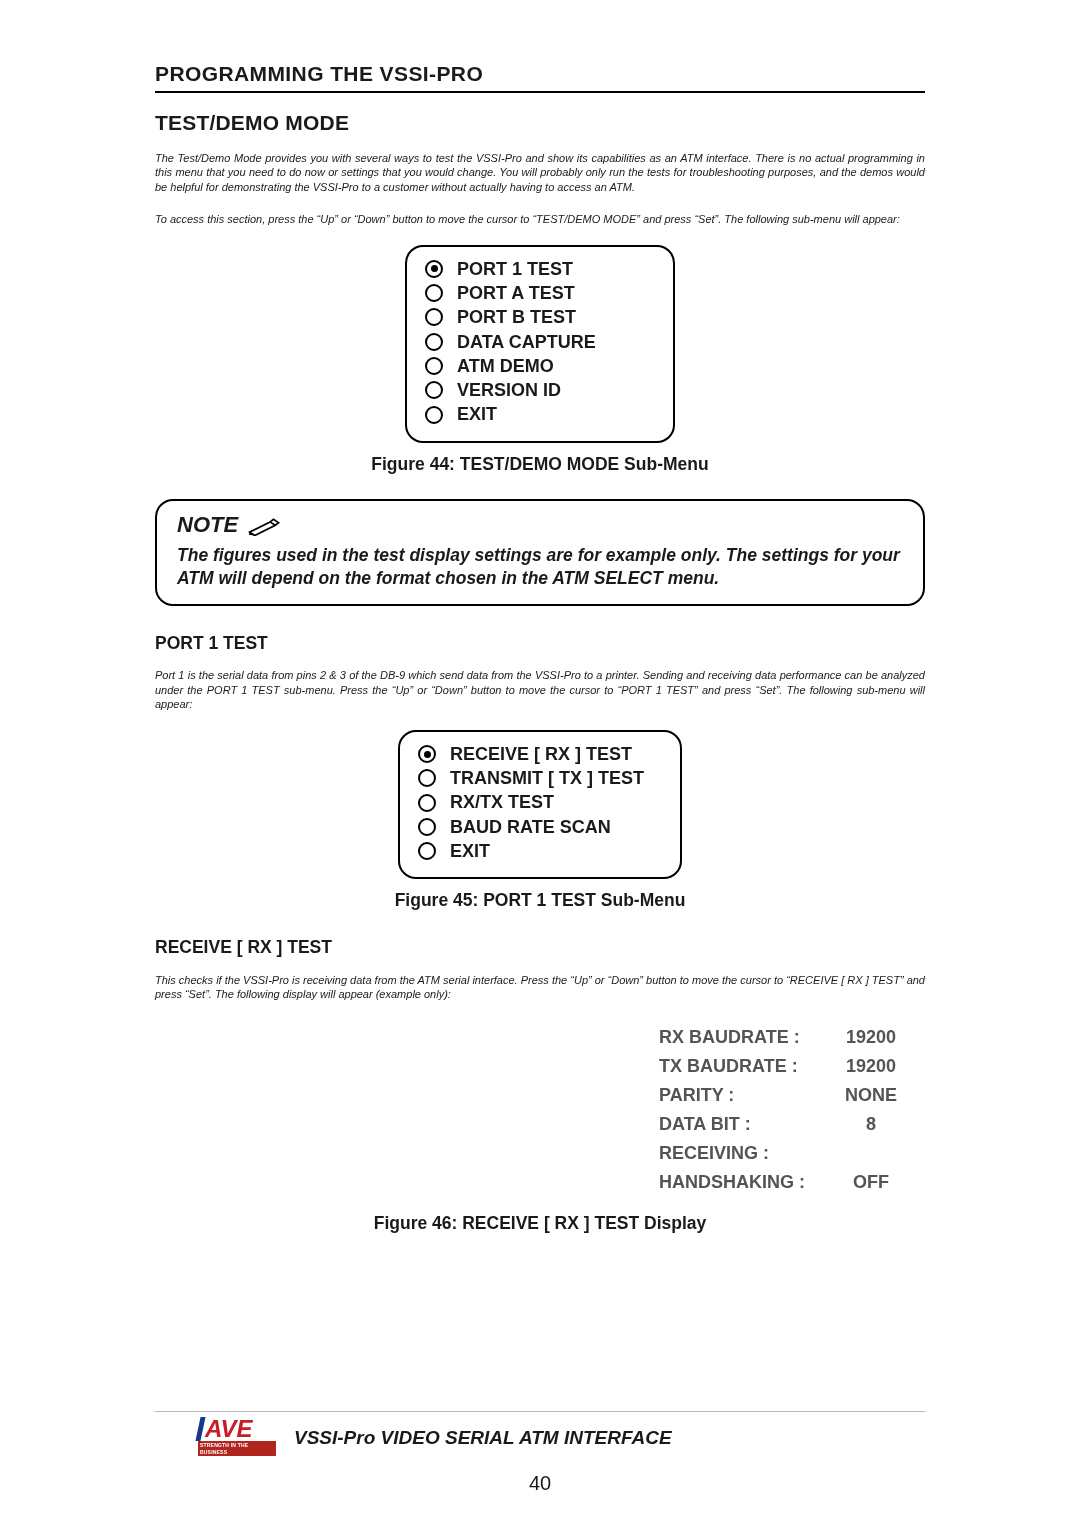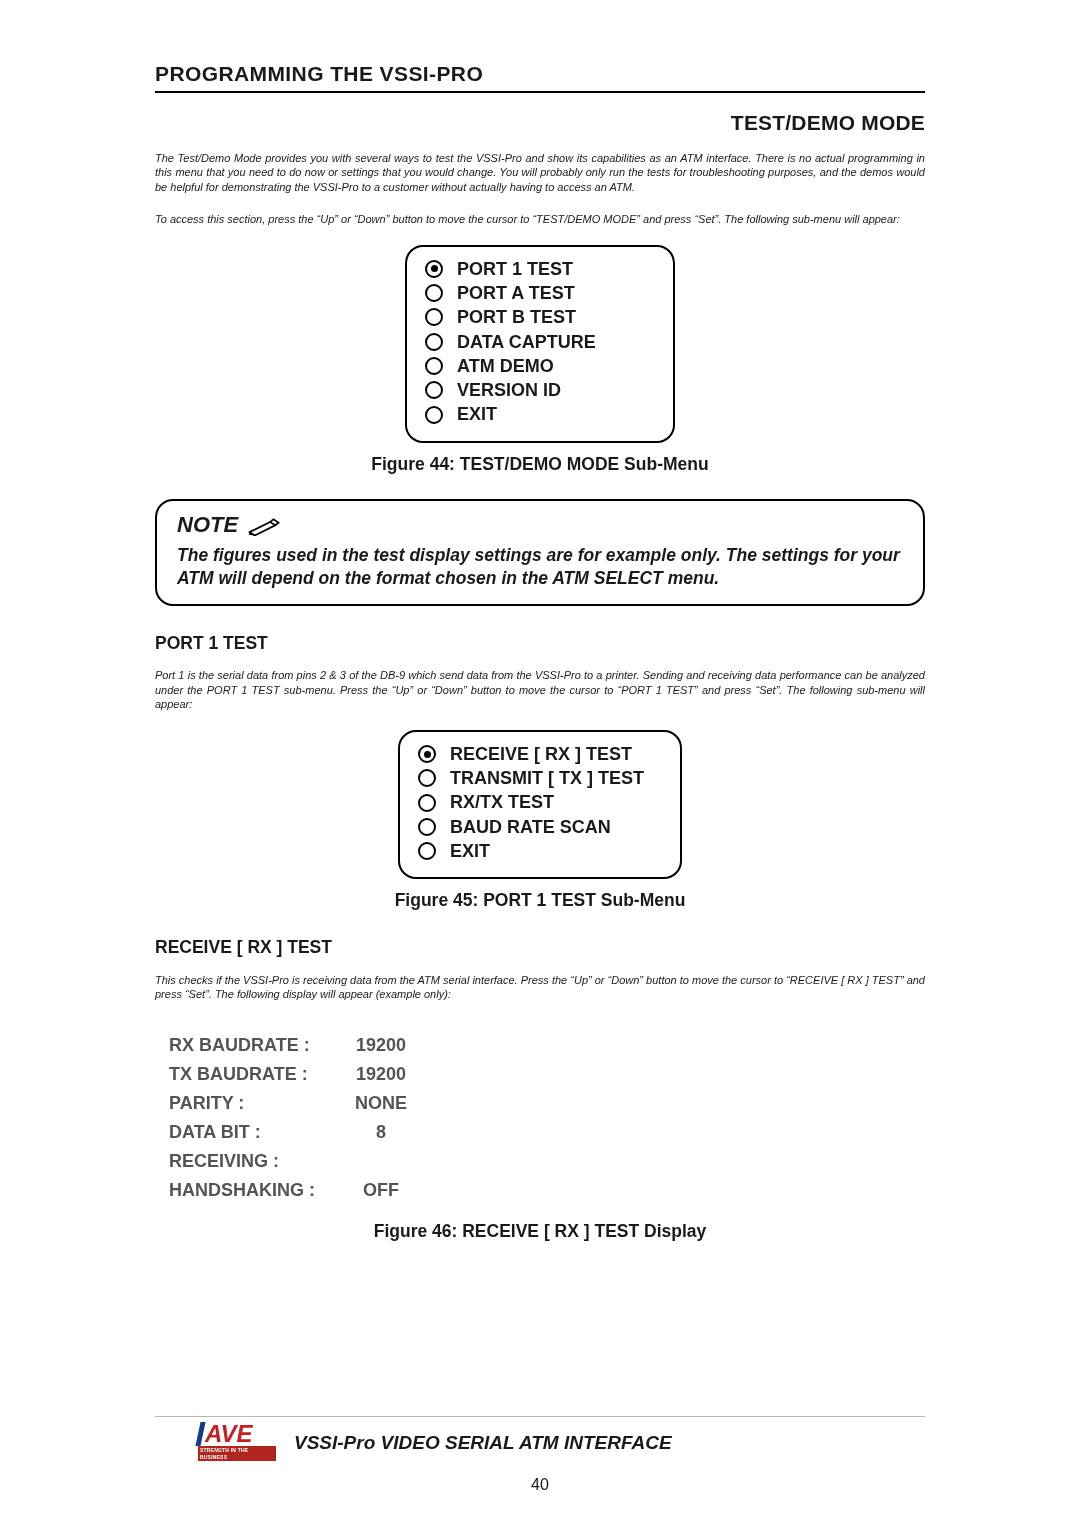--- a/index.html
+++ b/index.html
@@ -1,46 +1,46 @@
 <!DOCTYPE html>
 <html><head>
 <meta charset="utf-8">
 <style>
 html,body{margin:0;padding:0;background:#fff;font-family:Arial,Helvetica,sans-serif;color:#1a1a1a;}
 .page{width:920px;height:1528px;margin:0 auto;position:relative;box-sizing:border-box;padding:60px 75px 0 75px;font-size:17px;line-height:1.3;}
 .hdr-title{font-weight:bold;font-size:21px;letter-spacing:0.4px;margin-bottom:4px;}
 .hr-thick{border:0;border-top:2.5px solid #000;margin:2px 0 16px 0;}
-.section-title{font-weight:bold;font-size:21px;letter-spacing:0.2px;margin-bottom:14px;text-align:right;}
+.section-title{font-weight:bold;font-size:21px;letter-spacing:0.2px;margin-bottom:14px;}
 .para{font-size:11px;line-height:1.32;text-align:justify;margin-bottom:18px;font-style:italic;}
 .submenu-wrap{display:flex;justify-content:center;margin:14px 0 8px 0;}
 .submenu-box{border:2px solid #000;border-radius:18px;padding:10px 36px 14px 14px;min-width:270px;box-sizing:border-box;}
 .menu-row{display:flex;align-items:center;gap:14px;font-weight:bold;font-size:18px;line-height:1.35;margin-left:4px;}
 .bullet{width:14px;height:14px;border:2px solid #000;border-radius:50%;display:inline-flex;justify-content:center;align-items:center;flex:0 0 14px;}
 .bullet.filled::after{content:"";width:7px;height:7px;background:#000;border-radius:50%;}
 .fig-caption{text-align:center;font-weight:bold;font-size:17.5px;margin:10px 0 24px 0;}
 .note-wrap{display:flex;justify-content:center;margin:20px 0 26px 0;}
 .note-box{border:2px solid #000;border-radius:18px;padding:10px 20px 14px 20px;width:870px;box-sizing:border-box;}
 .note-title{font-weight:bold;font-style:italic;font-size:22px;display:flex;align-items:center;gap:10px;}
 .pencil{width:26px;height:16px;display:inline-block;}
 .pencil svg{display:block;}
 .note-text{font-weight:bold;font-style:italic;font-size:17.5px;line-height:1.3;margin-top:4px;}
 .sub-heading{font-weight:bold;font-size:17.5px;margin-bottom:14px;}
-.settings-wrap{display:flex;justify-content:flex-start;margin-top:28px;margin-bottom:6px;}
+.settings-wrap{display:flex;justify-content:flex-end;margin-top:20px;margin-bottom:6px;}
 .settings-tbl{font-weight:bold;font-size:18px;line-height:1.5;color:#545454;}
 .settings-tbl td{padding:0 12px;}
 .settings-tbl td.v{text-align:center;min-width:80px;}
 .footer-line{border:0;border-top:1.6px solid #b7b7b7;margin:4px 0 8px 0;}
 .footer{position:absolute;bottom:32px;left:75px;right:75px;}
 .footer-inner{display:flex;align-items:center;gap:18px;margin-top:4px;padding-left:43px;}
 .logo{width:78px;height:36px;display:flex;flex-direction:column;justify-content:flex-end;}
 .logo-top{font-weight:900;font-size:24px;font-style:italic;color:#c62026;display:flex;align-items:center;line-height:0.9;}
 .logo-bar{display:inline-block;width:5px;height:24px;background:#163a8a;transform:skewX(-12deg);margin-right:2px;}
 .logo-sub{font-size:5px;background:#b0251e;color:#fff;font-weight:bold;padding:1px 2px;letter-spacing:0.2px;display:inline-block;}
 .footer-text{font-weight:bold;font-style:italic;font-size:19px;}
-.page-num{text-align:center;font-size:16px;margin-top:14px;}
+.page-num{text-align:center;font-size:20px;margin-top:14px;}
 </style>
 </head>
 <body>
 
 <div class="page">
 
   <div class="hdr-title">PROGRAMMING THE VSSI-PRO</div>
   <hr class="hr-thick">
 
   <div class="section-title">TEST/DEMO MODE</div>

